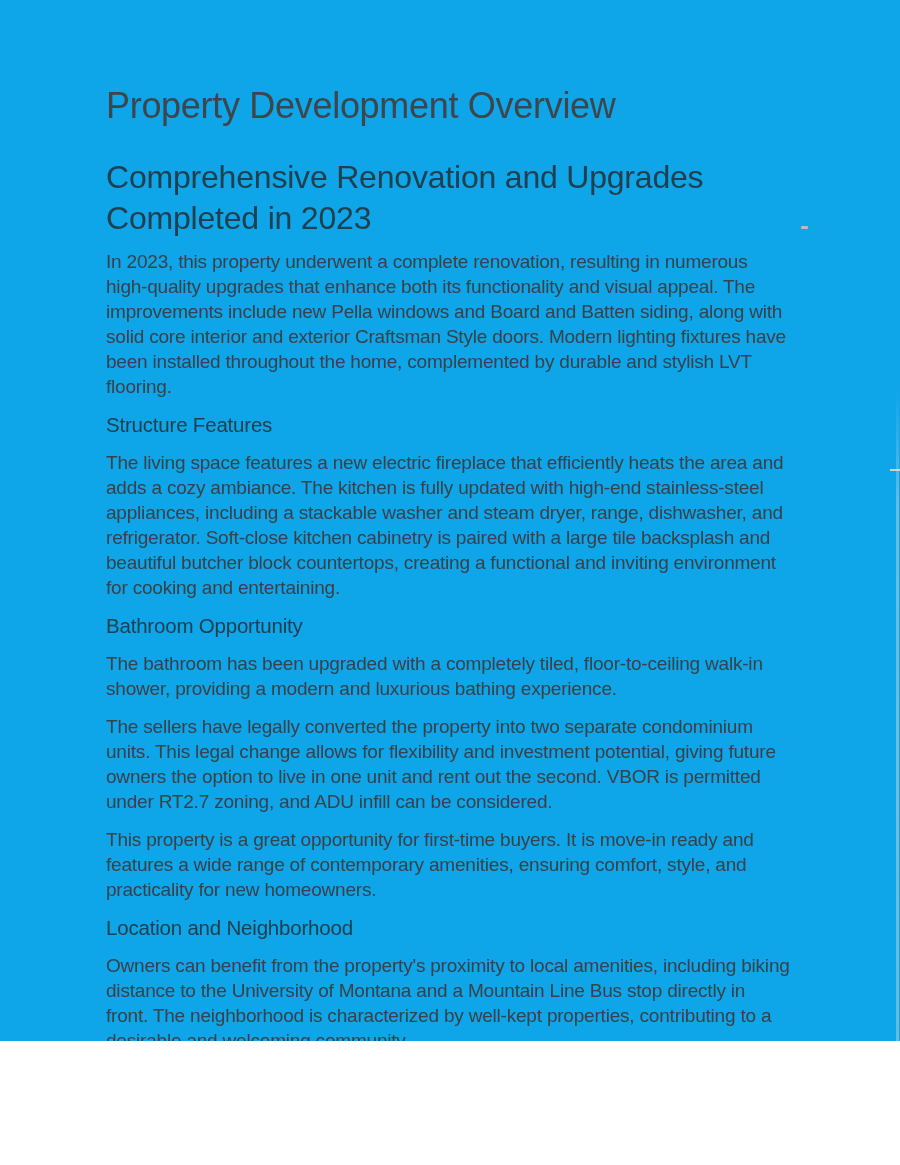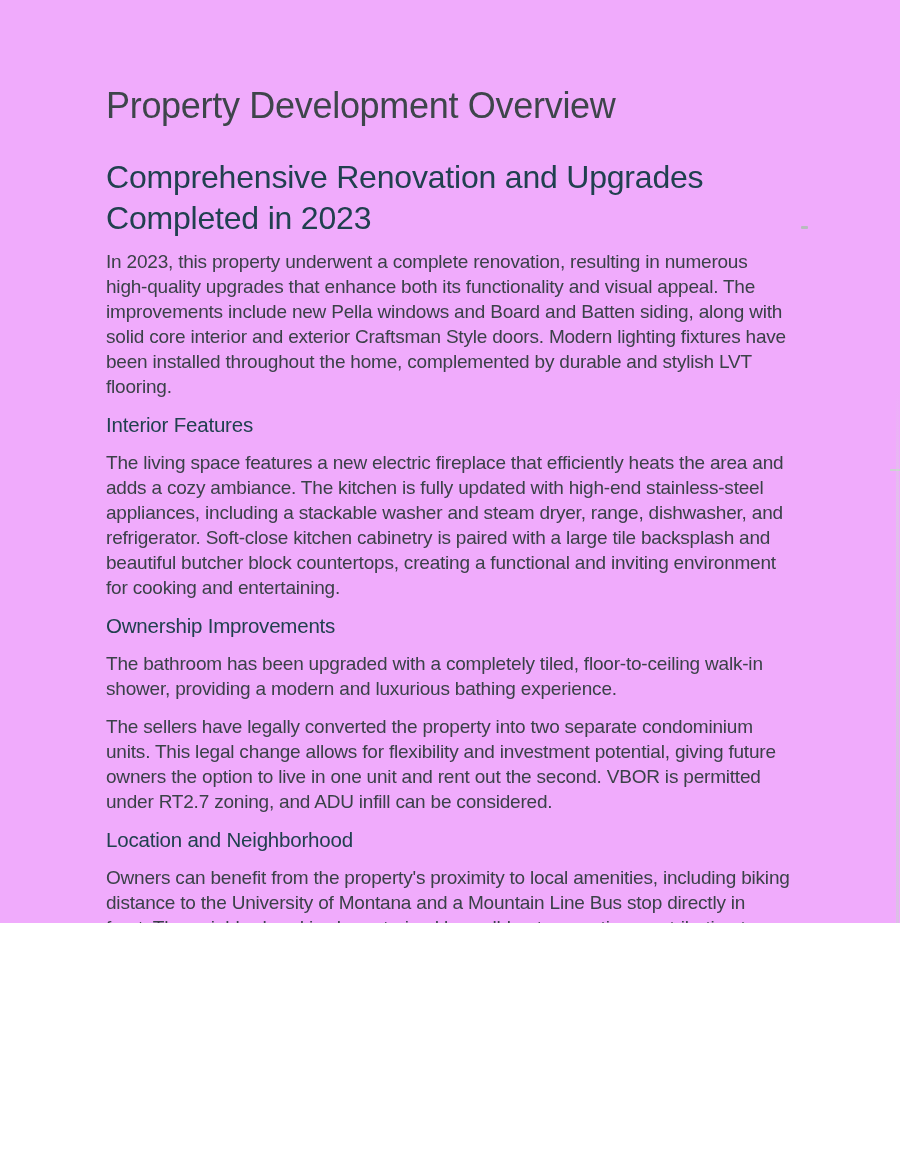--- a/index.html
+++ b/index.html
@@ -3,22 +3,22 @@
 <meta charset="utf-8">
 <style>
   html, body {
     margin: 0;
     padding: 0;
     background: #ffffff;
   }
   .page {
     position: relative;
     width: 900px;
-    height: 923px;
-    background: #f0abfc;
+    height: 1041px;
+    background: #0ea5e9;
     overflow: hidden;
     font-family: "Liberation Sans", sans-serif;
   }
   .content {
     position: absolute;
     left: 106px;
     top: 0;
     width: 686px;
   }
   .doc-title {
@@ -87,28 +87,29 @@
 <body>
 
 <div class="page">
   <div class="content">
 
     <h1 class="doc-title">Property Development Overview</h1>
 
     <h2 class="section-heading-lg">Comprehensive Renovation and Upgrades Completed in 2023</h2>
     <p class="body-para">In 2023, this property underwent a complete renovation, resulting in numerous high-quality upgrades that enhance both its functionality and visual appeal. The improvements include new Pella windows and Board and Batten siding, along with solid core interior and exterior Craftsman Style doors. Modern lighting fixtures have been installed throughout the home, complemented by durable and stylish LVT flooring.</p>
 
-    <h3 class="section-heading">Interior Features</h3>
+    <h3 class="section-heading">Structure Features</h3>
     <p class="body-para">The living space features a new electric fireplace that efficiently heats the area and adds a cozy ambiance. The kitchen is fully updated with high-end stainless-steel appliances, including a stackable washer and steam dryer, range, dishwasher, and refrigerator. Soft-close kitchen cabinetry is paired with a large tile backsplash and beautiful butcher block countertops, creating a functional and inviting environment for cooking and entertaining.</p>
 
-    <h3 class="section-heading">Ownership Improvements</h3>
+    <h3 class="section-heading">Bathroom Opportunity</h3>
     <p class="body-para">The bathroom has been upgraded with a completely tiled, floor-to-ceiling walk-in shower, providing a modern and luxurious bathing experience.</p>
 
     <p class="body-para">The sellers have legally converted the property into two separate condominium units. This legal change allows for flexibility and investment potential, giving future owners the option to live in one unit and rent out the second. VBOR is permitted under RT2.7 zoning, and ADU infill can be considered.</p>
 
+    <p class="body-para">This property is a great opportunity for first-time buyers. It is move-in ready and features a wide range of contemporary amenities, ensuring comfort, style, and practicality for new homeowners.</p>
 
     <h3 class="section-heading">Location and Neighborhood</h3>
     <p class="body-para">Owners can benefit from the property's proximity to local amenities, including biking distance to the University of Montana and a Mountain Line Bus stop directly in front. The neighborhood is characterized by well-kept properties, contributing to a desirable and welcoming community.</p>
 
   </div>
 
   <div class="scan-dash-1"></div>
   <div class="scan-dash-2"></div>
   <div class="scan-edge-shadow"></div>
 </div>

